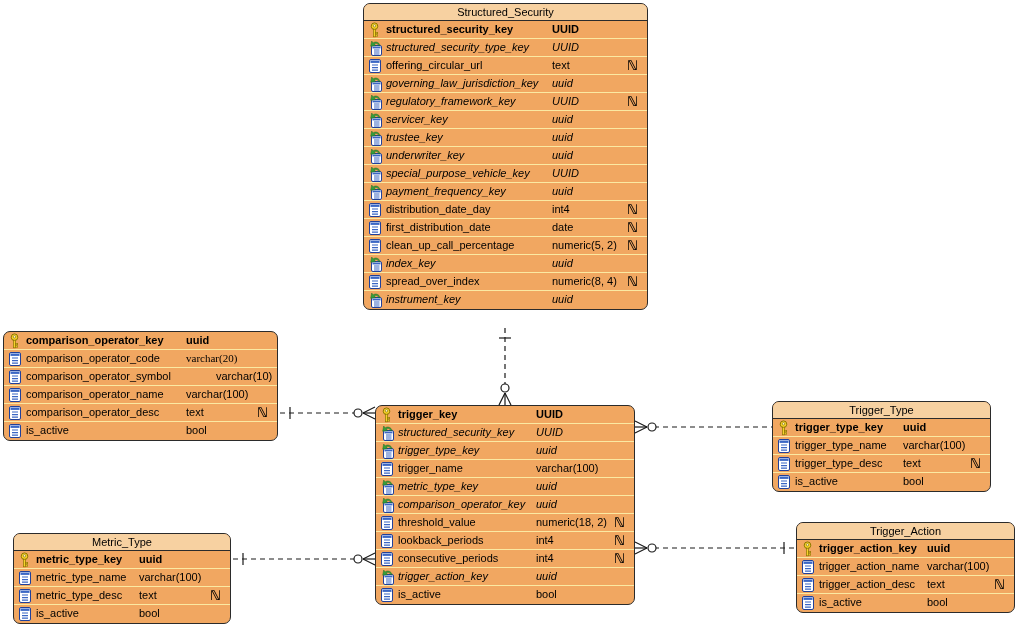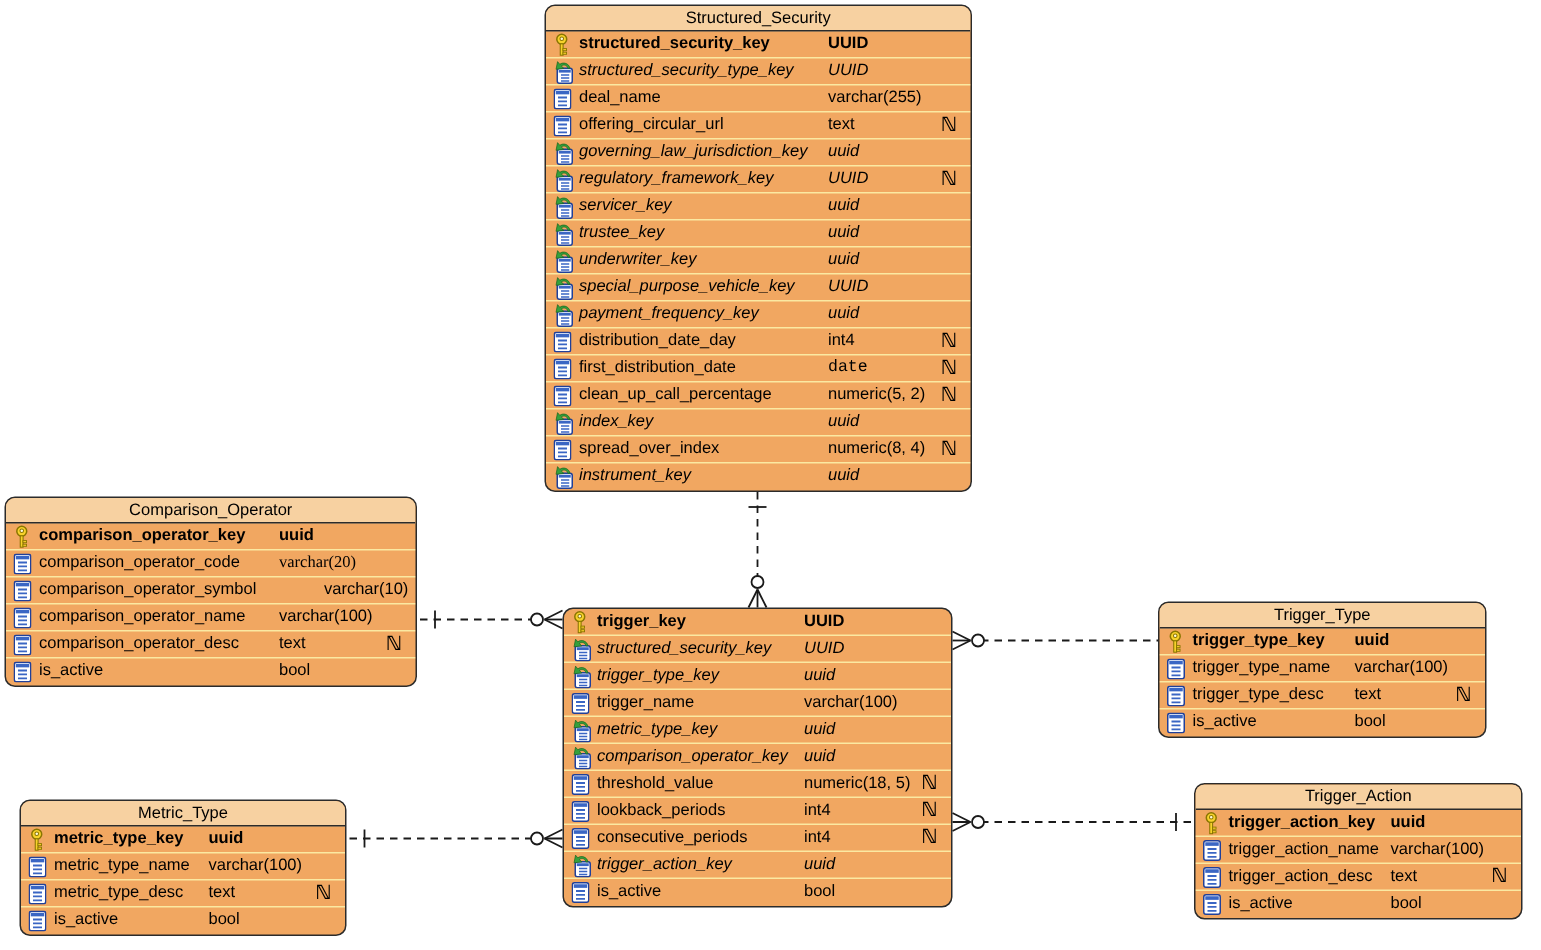--- a/index.html
+++ b/index.html
@@ -135,35 +135,20 @@
           <svg width="12" height="14" viewBox="0 0 12 14">
             <rect x="0.5" y="0.5" width="11" height="13" rx="1.5" fill="#ffffff" stroke="#20409a"></rect>
             <rect x="1.5" y="1.5" width="9" height="2.4" fill="#3a66c4"></rect>
             <g stroke="#3a66c4" stroke-width="1.2">
               <line x1="3" y1="6" x2="9" y2="6"></line>
               <line x1="3" y1="8.6" x2="9" y2="8.6"></line>
               <line x1="3" y1="11.2" x2="9" y2="11.2"></line>
             </g>
           </svg>
         </span>
-        <span class="col-name">deal_name</span>
-        <span class="col-type" style="left: 188px;">varchar(255)</span>
-      </div>
-      <div class="table-row row-col">
-        <span class="row-icon">
-          <svg width="12" height="14" viewBox="0 0 12 14">
-            <rect x="0.5" y="0.5" width="11" height="13" rx="1.5" fill="#ffffff" stroke="#20409a"></rect>
-            <rect x="1.5" y="1.5" width="9" height="2.4" fill="#3a66c4"></rect>
-            <g stroke="#3a66c4" stroke-width="1.2">
-              <line x1="3" y1="6" x2="9" y2="6"></line>
-              <line x1="3" y1="8.6" x2="9" y2="8.6"></line>
-              <line x1="3" y1="11.2" x2="9" y2="11.2"></line>
-            </g>
-          </svg>
-        </span>
         <span class="col-name">offering_circular_url</span>
         <span class="col-type" style="left: 188px;">text</span>
         <span class="null-marker">ℕ</span>
       </div>
       <div class="table-row row-fk">
         <span class="row-icon">
           <svg width="14" height="16" viewBox="0 0 14 16">
             <rect x="3.5" y="5.5" width="10" height="10" rx="1.5" fill="#ffffff" stroke="#20409a"></rect>
             <rect x="4.5" y="6.5" width="8" height="1.9" fill="#3a66c4"></rect>
             <g stroke="#3a66c4" stroke-width="1">
@@ -296,21 +281,21 @@
             <rect x="0.5" y="0.5" width="11" height="13" rx="1.5" fill="#ffffff" stroke="#20409a"></rect>
             <rect x="1.5" y="1.5" width="9" height="2.4" fill="#3a66c4"></rect>
             <g stroke="#3a66c4" stroke-width="1.2">
               <line x1="3" y1="6" x2="9" y2="6"></line>
               <line x1="3" y1="8.6" x2="9" y2="8.6"></line>
               <line x1="3" y1="11.2" x2="9" y2="11.2"></line>
             </g>
           </svg>
         </span>
         <span class="col-name">first_distribution_date</span>
-        <span class="col-type" style="left: 188px; font-family: Liberation Mono, monospace;">date</span>
+        <span class="col-type" style="left: 188px;">date</span>
         <span class="null-marker">ℕ</span>
       </div>
       <div class="table-row row-col">
         <span class="row-icon">
           <svg width="12" height="14" viewBox="0 0 12 14">
             <rect x="0.5" y="0.5" width="11" height="13" rx="1.5" fill="#ffffff" stroke="#20409a"></rect>
             <rect x="1.5" y="1.5" width="9" height="2.4" fill="#3a66c4"></rect>
             <g stroke="#3a66c4" stroke-width="1.2">
               <line x1="3" y1="6" x2="9" y2="6"></line>
               <line x1="3" y1="8.6" x2="9" y2="8.6"></line>
@@ -365,21 +350,20 @@
               <line x1="6" y1="14" x2="11.5" y2="14"></line>
             </g>
             <path d="M12 5.6 C11.4 2.2 7.4 1.1 5.2 2.9 L3.7 1.1 L2.7 6.2 L7.9 5.6 L6.2 4 C7.9 2.7 10.2 3.4 10.6 5.6 Z" fill="#35a03c" stroke="#1c661f" stroke-width="0.5"></path>
           </svg>
         </span>
         <span class="col-name">instrument_key</span>
         <span class="col-type" style="left: 188px;">uuid</span>
       </div>
     </div>
     <div class="table" style="left: 3px; top: 331px; width: 275px;">
-      <div class="table-header">Comparison_Operator</div>
       <div class="table-row row-pk">
         <span class="row-icon">
           <svg width="11" height="16" viewBox="0 0 11 16">
             <circle cx="5.5" cy="4.2" r="3.3" fill="#f7d22b" stroke="#8a7500"></circle>
             <circle cx="5.5" cy="3.8" r="1.2" fill="#fffbe0" stroke="#8a7500" stroke-width="0.7"></circle>
             <rect x="4.5" y="7.2" width="1.9" height="7.6" fill="#f7d22b" stroke="#8a7500" stroke-width="0.7"></rect>
             <rect x="6.3" y="10.4" width="2.4" height="1.4" fill="#f7d22b" stroke="#8a7500" stroke-width="0.6"></rect>
             <rect x="6.3" y="12.8" width="2.4" height="1.4" fill="#f7d22b" stroke="#8a7500" stroke-width="0.6"></rect>
           </svg>
         </span>
@@ -624,21 +608,21 @@
             <rect x="0.5" y="0.5" width="11" height="13" rx="1.5" fill="#ffffff" stroke="#20409a"></rect>
             <rect x="1.5" y="1.5" width="9" height="2.4" fill="#3a66c4"></rect>
             <g stroke="#3a66c4" stroke-width="1.2">
               <line x1="3" y1="6" x2="9" y2="6"></line>
               <line x1="3" y1="8.6" x2="9" y2="8.6"></line>
               <line x1="3" y1="11.2" x2="9" y2="11.2"></line>
             </g>
           </svg>
         </span>
         <span class="col-name">threshold_value</span>
-        <span class="col-type" style="left: 160px;">numeric(18, 5)</span>
+        <span class="col-type" style="left: 160px;">numeric(18, 2)</span>
         <span class="null-marker">ℕ</span>
       </div>
       <div class="table-row row-col">
         <span class="row-icon">
           <svg width="12" height="14" viewBox="0 0 12 14">
             <rect x="0.5" y="0.5" width="11" height="13" rx="1.5" fill="#ffffff" stroke="#20409a"></rect>
             <rect x="1.5" y="1.5" width="9" height="2.4" fill="#3a66c4"></rect>
             <g stroke="#3a66c4" stroke-width="1.2">
               <line x1="3" y1="6" x2="9" y2="6"></line>
               <line x1="3" y1="8.6" x2="9" y2="8.6"></line>

